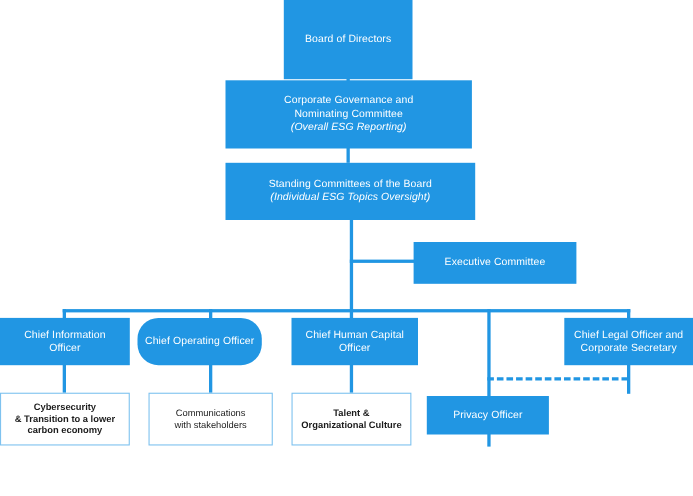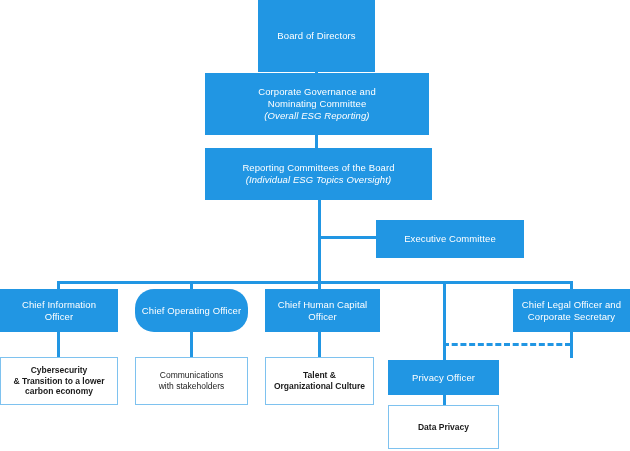--- a/index.html
+++ b/index.html
@@ -99,34 +99,34 @@
     <span class="txt">Board of Directors</span>
   </div>
 
   <div class="node blue" style="left:205px; top:73px; width:224px; height:62px; flex-direction:column;justify-content:center;">
     <span class="txt">Corporate Governance and
 Nominating Committee</span>
     <span class="txt sub">(Overall ESG Reporting)</span>
   </div>
 
   <div class="node blue" style="left:205px; top:148px; width:227px; height:52px; flex-direction:column;">
-    <span class="txt">Reporting Committees of the Board</span>
+    <span class="txt">Standing Committees of the Board</span>
     <span class="txt sub">(Individual ESG Topics Oversight)</span>
   </div>
 
   <div class="node blue" style="left:376px; top:220px; width:148px; height:38px;">
     <span class="txt">Executive Committee</span>
   </div>
 
   <div class="node blue" style="left:0px; top:289px; width:118px; height:43px;justify-content:center;">
     <span class="txt">Chief Information
 Officer</span>
   </div>
 
-  <div class="node blue" style="left:135px; top:289px; width:113px; height:43px;border-radius:19px;">
+  <div class="node blue" style="left:125px; top:289px; width:113px; height:43px;border-radius:19px;">
     <span class="txt">Chief Operating Officer</span>
   </div>
 
   <div class="node blue" style="left:265px; top:289px; width:115px; height:43px;">
     <span class="txt">Chief Human Capital
 Officer</span>
   </div>
 
   <div class="node blue" style="left:513px; top:289px; width:117px; height:43px;">
     <span class="txt">Chief Legal Officer and
@@ -146,18 +146,15 @@
   <div class="node white" style="left:135px; top:357px; width:113px; height:48px;">
     <span class="txt">Communications
 with stakeholders</span>
   </div>
 
   <div class="node white bold" style="left:265px; top:357px; width:109px; height:48px;">
     <span class="txt">Talent &amp;
 Organizational Culture</span>
   </div>
 
-  <div class="node white bold" style="left:388px; top:405px; width:111px; height:44px;">
-    <span class="txt">Data Privacy</span>
-  </div>
 
 
 </div>
 
 </body></html>

